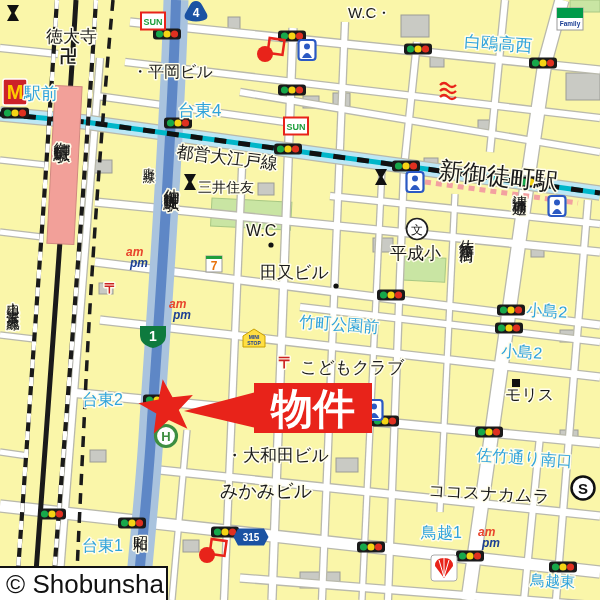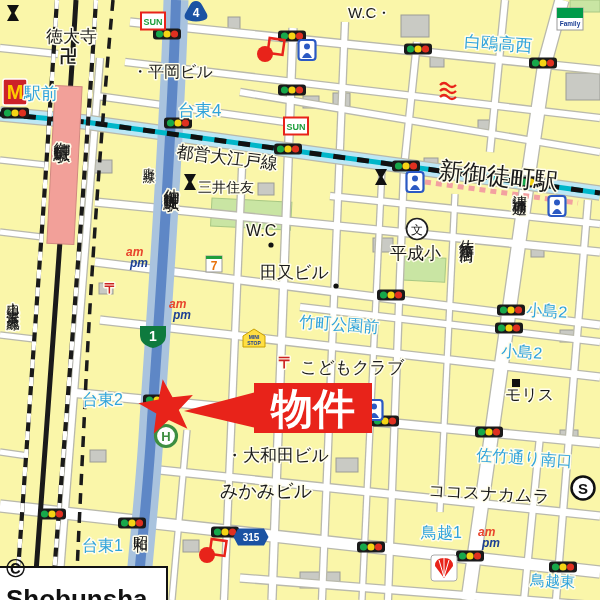--- a/index.html
+++ b/index.html
@@ -2,21 +2,21 @@
 <html><head>
 <meta charset="utf-8">
 <style>
   html,body{margin:0;padding:0;background:#fff;}
   #stage{position:relative;width:600px;height:600px;overflow:hidden;
          font-family:"Liberation Sans", sans-serif;}
   #map-svg{position:absolute;left:0;top:0;}
   #copyright-badge{position:absolute;left:0;bottom:0;width:160px;height:32px;
     background:#ffffff;border:2px solid #111;border-left:none;border-bottom:none;
     display:flex;align-items:center;padding-left:6px;
-    font-weight:bold;font-size:26px;color:#111;letter-spacing:0px;
+    font-weight:normal;font-size:26px;color:#111;letter-spacing:0px;
     font-family:"Liberation Sans", sans-serif;}
 </style>
 </head>
 <body>
 
 <div id="stage">
   <svg id="map-svg" width="600" height="600" viewBox="0 0 600 600">
       <rect x="0" y="0" width="600" height="600" fill="#FAF6A9"></rect>
       <rect x="212" y="198" width="80" height="28" fill="#C9E5A3" stroke="#A8C884" stroke-width="1" transform="rotate(3 212 198)"></rect>
       <rect x="404" y="256" width="42" height="24" fill="#C9E5A3" stroke="#A8C884" stroke-width="1" transform="rotate(3 404 256)"></rect>

